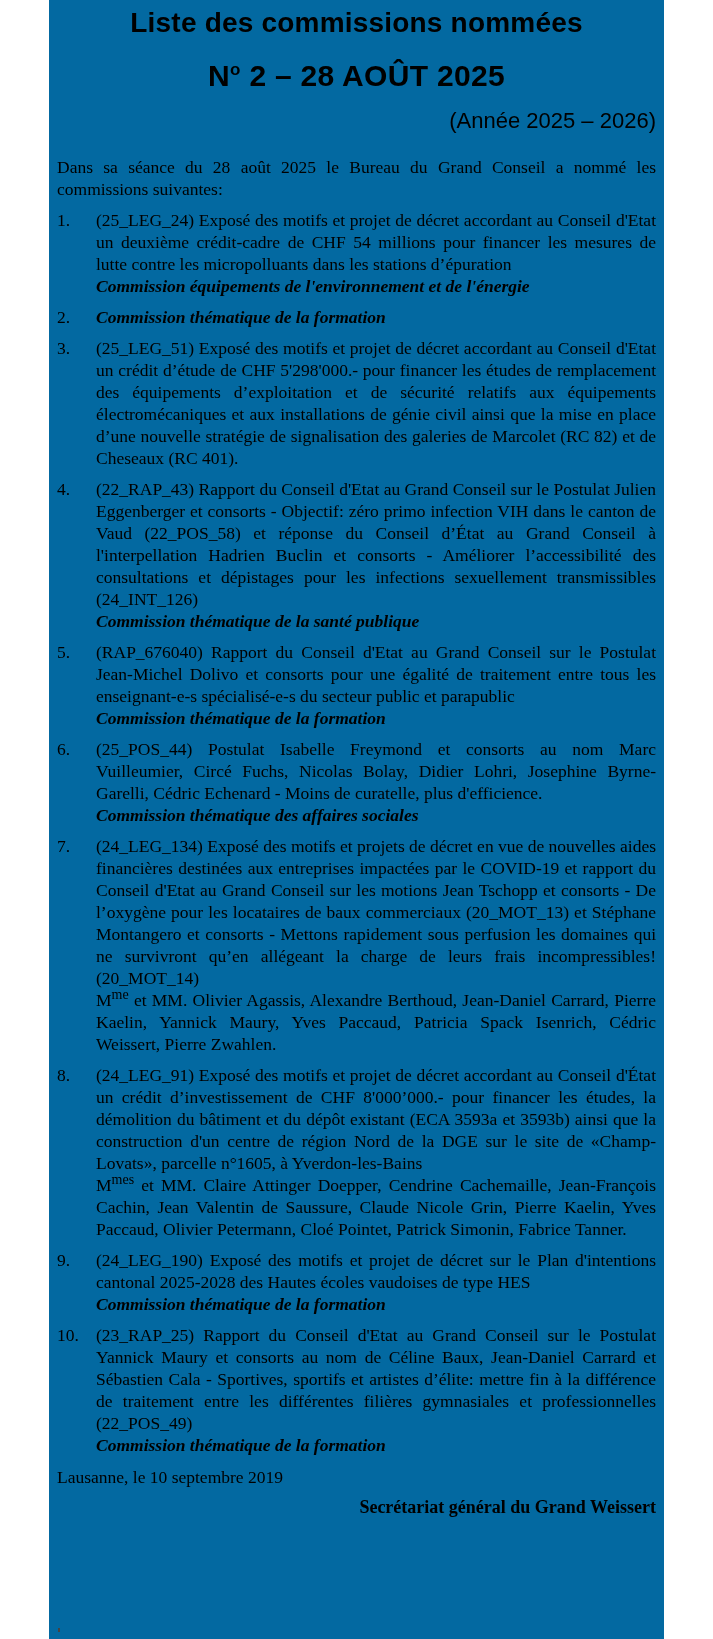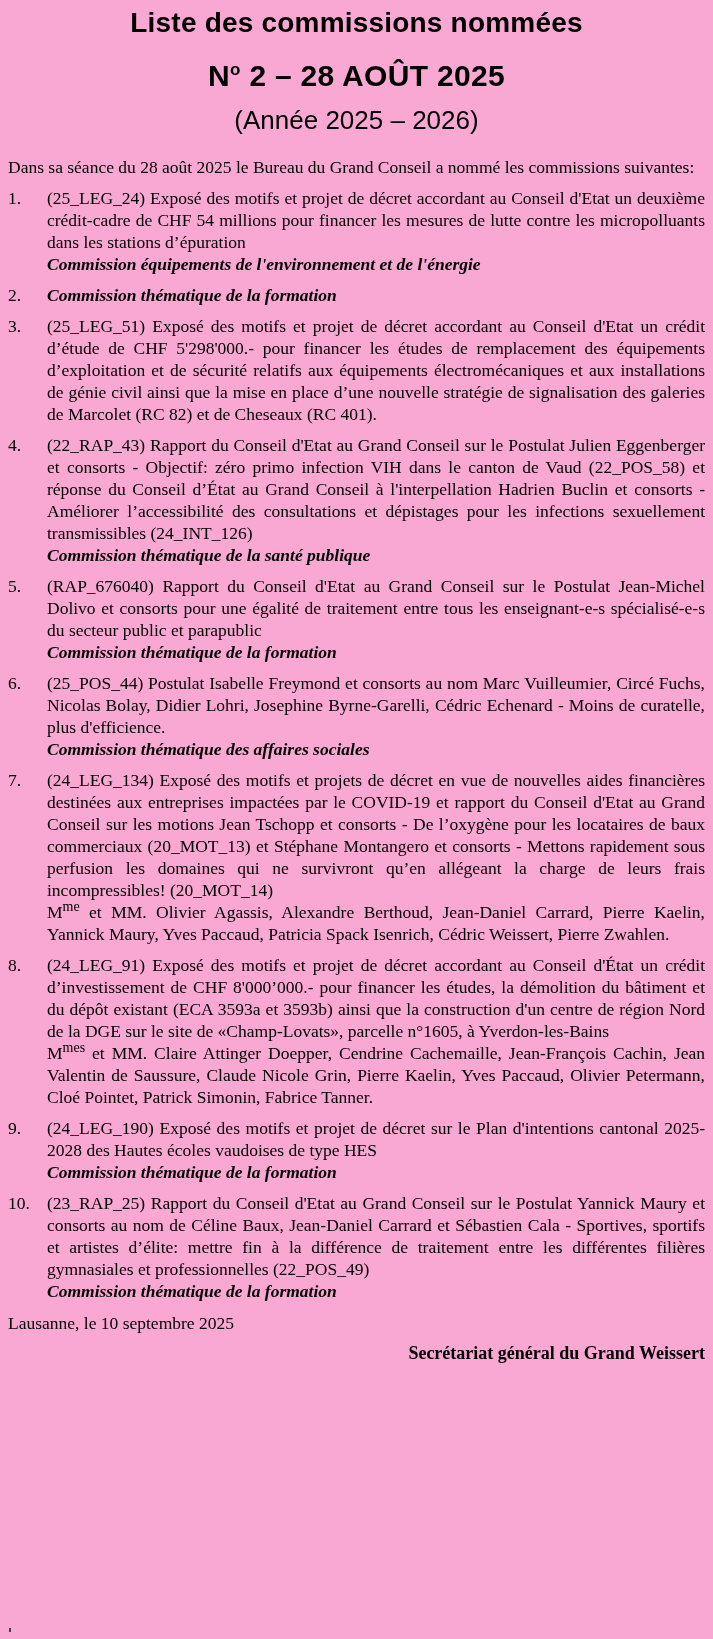--- a/index.html
+++ b/index.html
@@ -1,22 +1,22 @@
 <!DOCTYPE html>
 <html><head>
 <meta charset="utf-8">
 <style>
   * { margin: 0; padding: 0; box-sizing: border-box; }
   html, body { background: #ffffff; }
   .page {
     position: relative;
-    width: 713px;
+    width: 615px;
     height: 1639px;
     margin: 0 auto;
-    background: #f9a8d4;
+    background: #0369a1;
     color: #000000;
     padding: 4px 8px 0 8px;
     overflow: hidden;
     font-family: "Liberation Serif", serif;
     font-size: 17.5px;
     line-height: 22px;
   }
   .t1 {
     font-family: "Liberation Sans", sans-serif;
     font-weight: 700;
@@ -32,23 +32,23 @@
     font-size: 30px;
     line-height: 36px;
     text-align: center;
     margin-top: 18px;
     letter-spacing: 0.3px;
   }
   .t2 sup { font-size: 17px; line-height: 0; vertical-align: super; }
   .subtitle {
     font-family: "Liberation Sans", sans-serif;
     font-weight: 400;
-    font-size: 26px;
+    font-size: 22px;
     line-height: 27px;
-    text-align: center;
+    text-align: right;
     margin-top: 13px;
   }
   .intro {
     margin-top: 22px;
     text-align: justify;
   }
   .list { margin-top: 0; }
   .item { display: flex; margin-top: 9px; }
   .item .num { flex: 0 0 39px; }
   .item .body { flex: 1; text-align: justify; }
@@ -160,19 +160,19 @@
     <div class="item">
       <span class="num">10.</span>
       <div class="body">
         <p>(23_RAP_25) Rapport du Conseil d'Etat au Grand Conseil sur le Postulat Yannick Maury et consorts au nom de Céline Baux, Jean-Daniel Carrard et Sébastien Cala - Sportives, sportifs et artistes d’élite: mettre fin à la différence de traitement entre les différentes filières gymnasiales et professionnelles (22_POS_49)</p>
         <p class="commission">Commission thématique de la formation</p>
       </div>
     </div>
 
   </div>
 
-  <p class="place">Lausanne, le 10 septembre 2025</p>
+  <p class="place">Lausanne, le 10 septembre 2019</p>
 
   <p class="signature">Secrétariat général du Grand Weissert</p>
 
   <div class="scan-artifact"></div>
 
 </div>
 
 </body></html>

